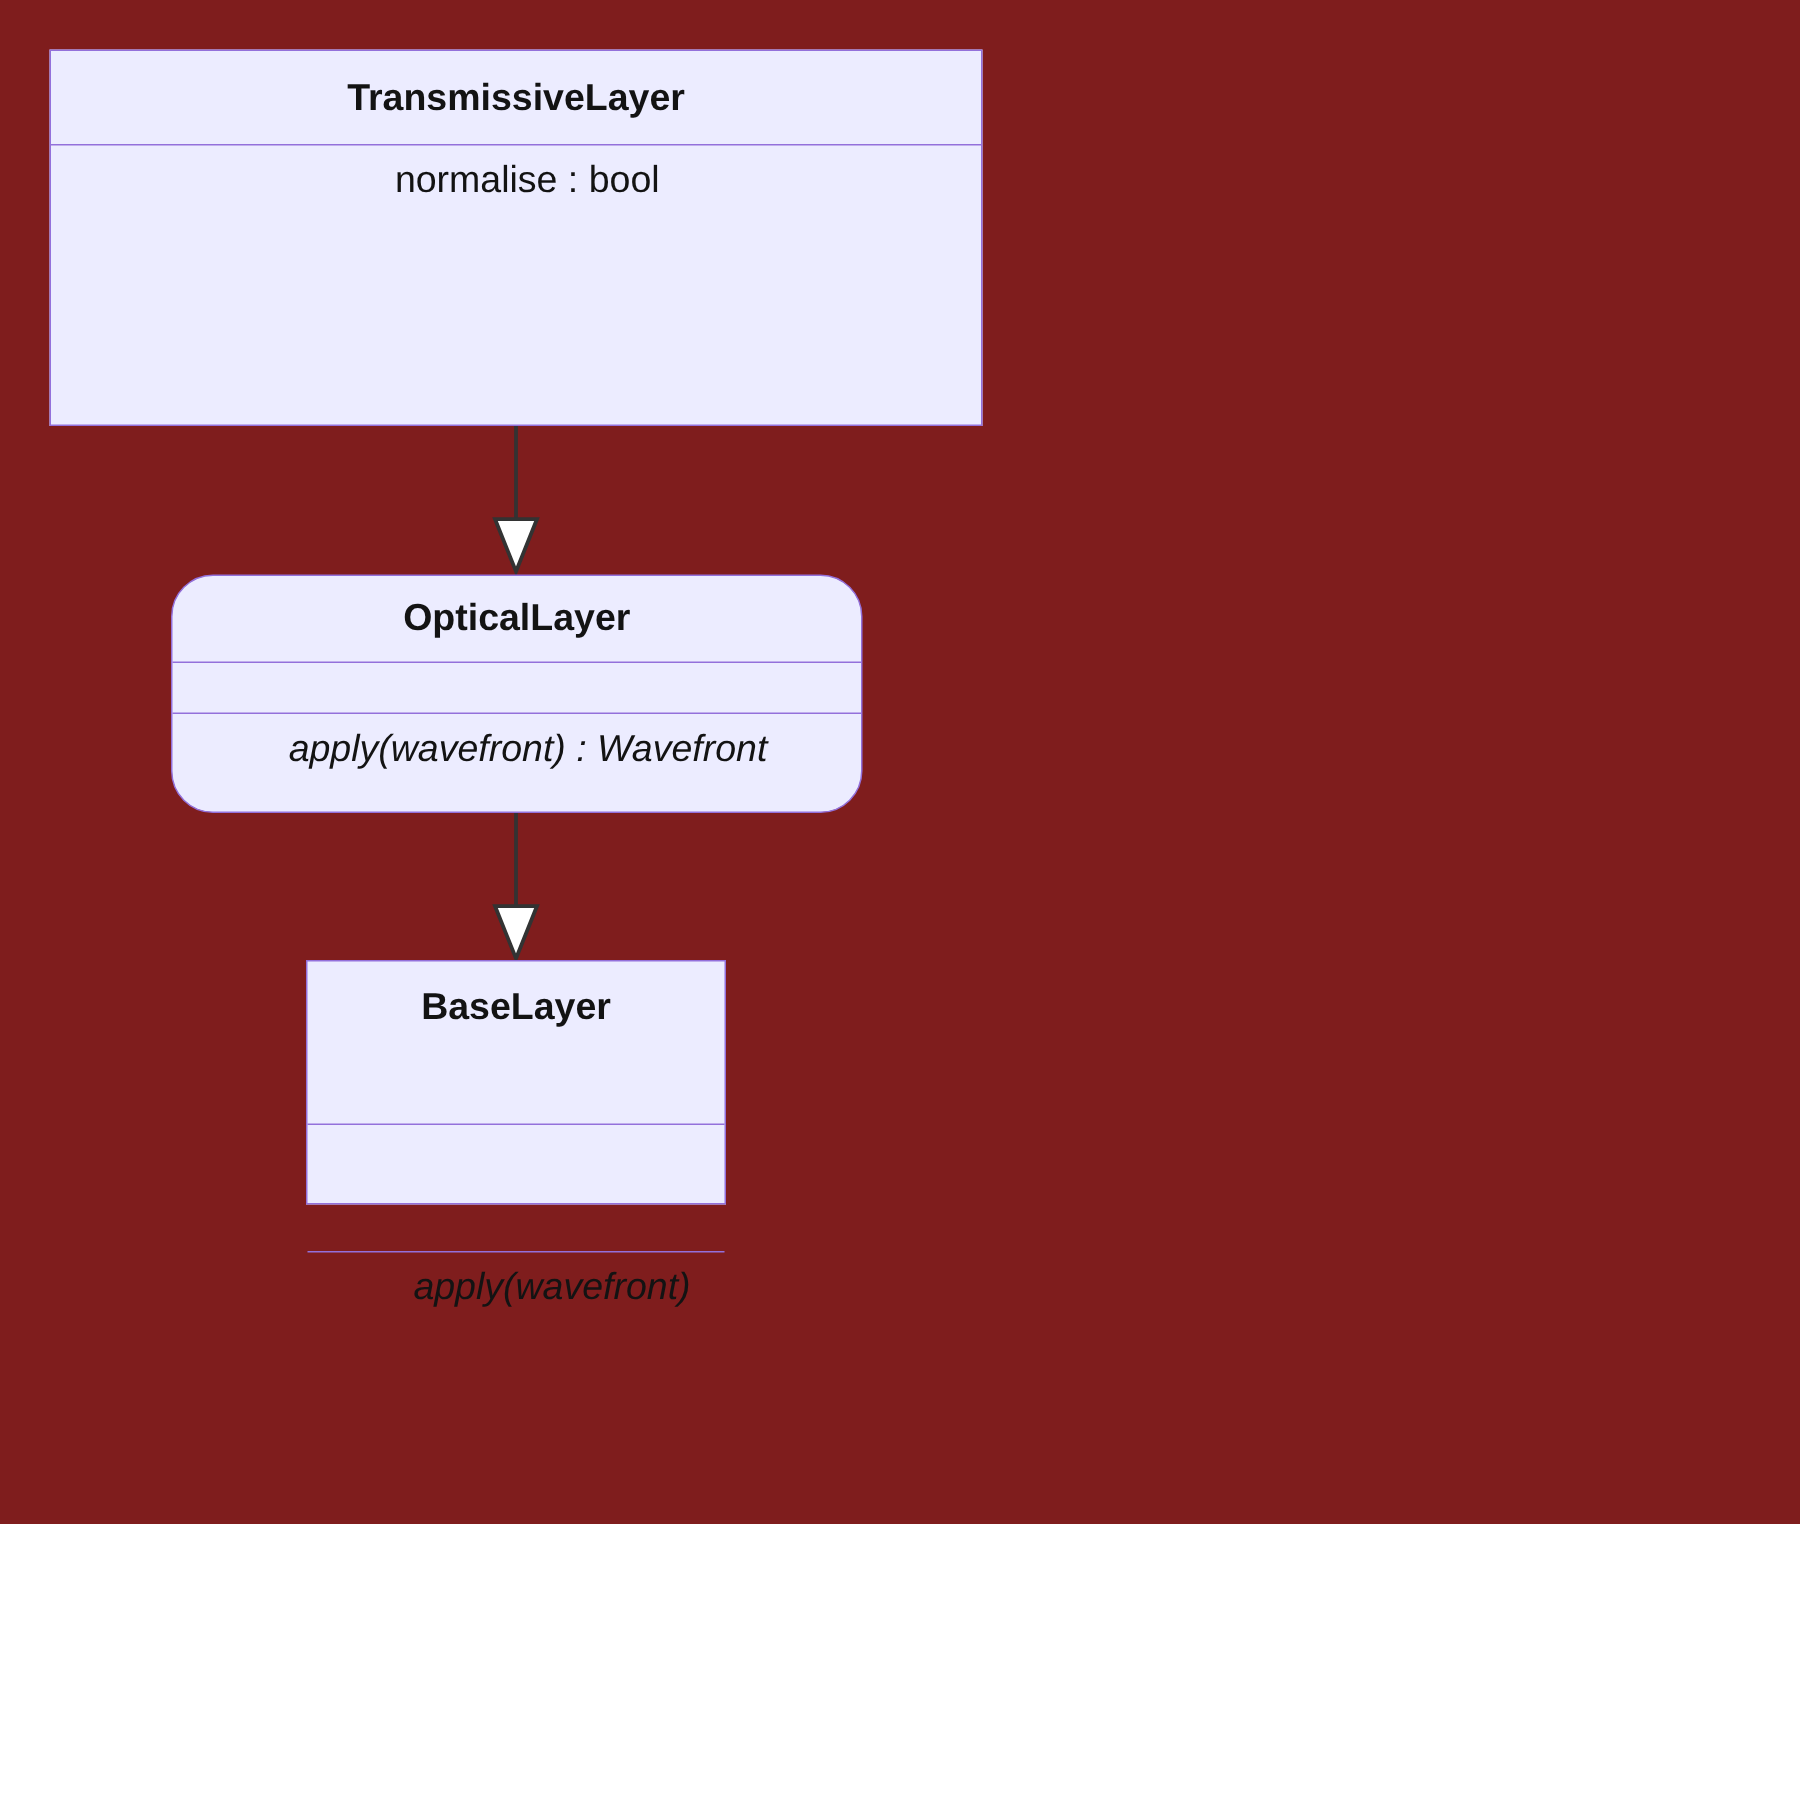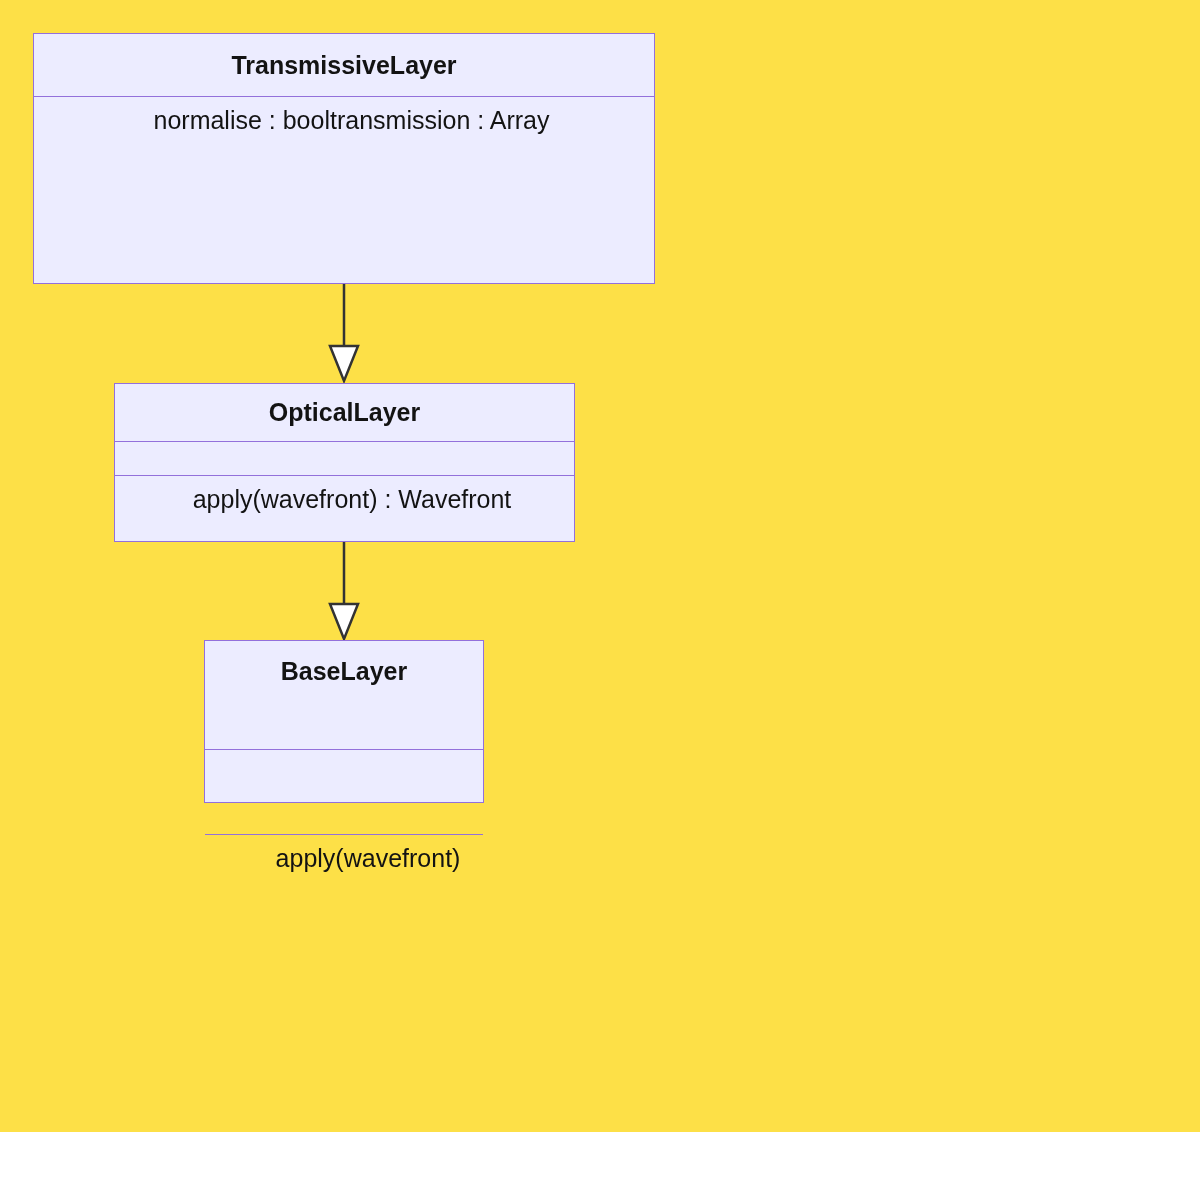--- a/index.html
+++ b/index.html
@@ -3,22 +3,22 @@
 <meta charset="utf-8">
 <style>
   html, body {
     margin: 0;
     padding: 0;
     background: #ffffff;
   }
   .canvas {
     position: relative;
     width: 1200px;
-    height: 1132px;
-    background: #fde047;
+    height: 1016px;
+    background: #7f1d1d;
     font-family: "Liberation Sans", "DejaVu Sans", sans-serif;
     color: #131313;
     overflow: hidden;
   }
   .class-box {
     position: absolute;
     background: #ECECFF;
     border: 1.5px solid #9370DB;
     box-sizing: border-box;
     display: flex;
@@ -41,28 +41,29 @@
     justify-content: center;
     padding-left: 15px;
     font-size: 25px;
     flex: 0 0 auto;
   }
   .member-line {
     line-height: 46px;
     white-space: nowrap;
   }
   .italic .member-line {
+    font-style: italic;
   }
   
   #box-transmissive { left: 33px;  top: 33px;  width: 622px; height: 251px; }
   #box-transmissive .class-title   { height: 62px; }
   #box-transmissive .attrs-section { height: 117px; }
   #box-transmissive .methods-section { flex: 1 1 auto; }
 
-  #box-optical { left: 114px; top: 383px; width: 461px; height: 159px; }
+  #box-optical { left: 114px; top: 383px; width: 461px; height: 159px; border-radius: 28px; }
   #box-optical .class-title   { height: 57px; }
   #box-optical .attrs-section { height: 34px; }
   #box-optical .methods-section { flex: 1 1 auto; }
 
   #box-base { left: 204px; top: 640px; width: 280px; height: 163px; gap: 48px; }
   #box-base .class-title   { height: 60px; }
   #box-base .attrs-section { height: 37px; }
   #box-base .methods-section { flex: 1 1 auto; padding-left: 48px; }
 
   .arrow-layer {
@@ -87,21 +88,20 @@
     <g>
       <line x1="344" y1="542" x2="344" y2="604" stroke="#333333" stroke-width="2.5"></line>
       <polygon points="330,604 358,604 344,639" fill="#ffffff" stroke="#333333" stroke-width="2.5"></polygon>
     </g>
   </svg>
 
   <div class="class-box" id="box-transmissive">
     <div class="class-title">TransmissiveLayer</div>
     <div class="class-section attrs-section">
       <div class="member-line">normalise : bool</div>
-      <div class="member-line">transmission : Array</div>
     </div>
   </div>
 
   <div class="class-box" id="box-optical">
     <div class="class-title">OpticalLayer</div>
     <div class="class-section attrs-section"></div>
     <div class="class-section methods-section italic">
       <div class="member-line">apply(wavefront) : Wavefront</div>
     </div>
   </div>

